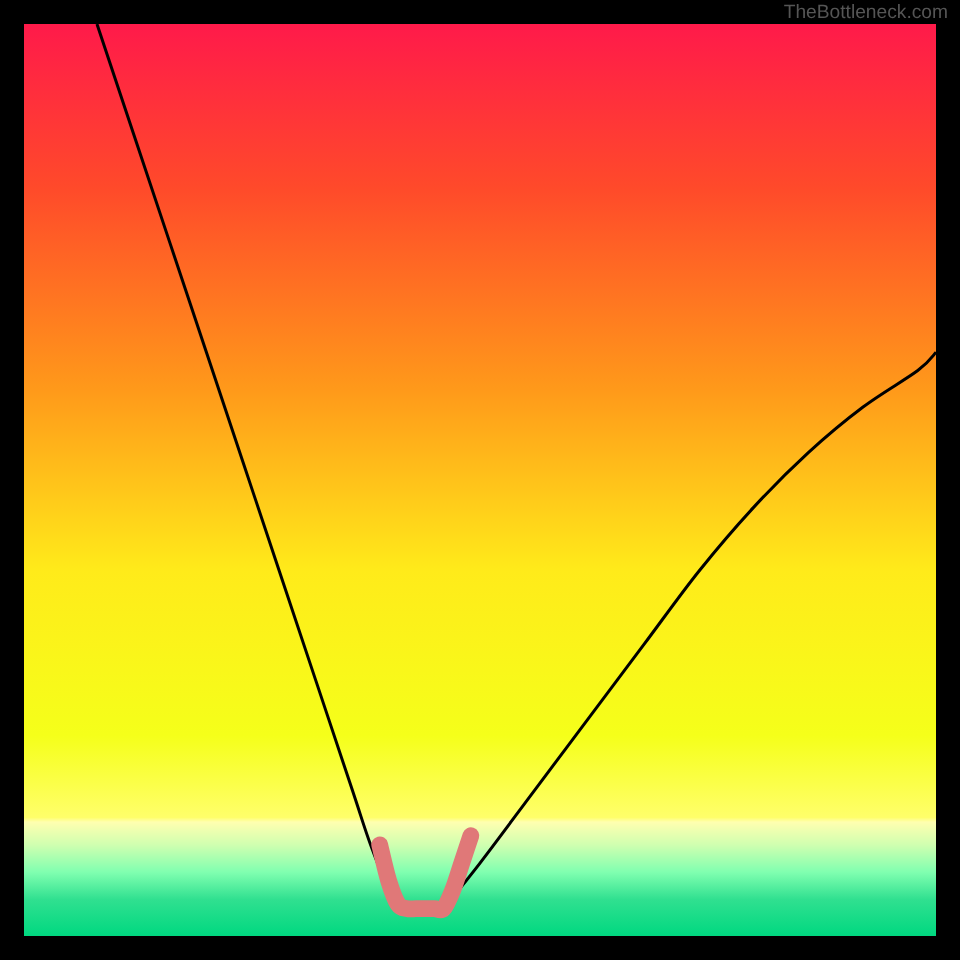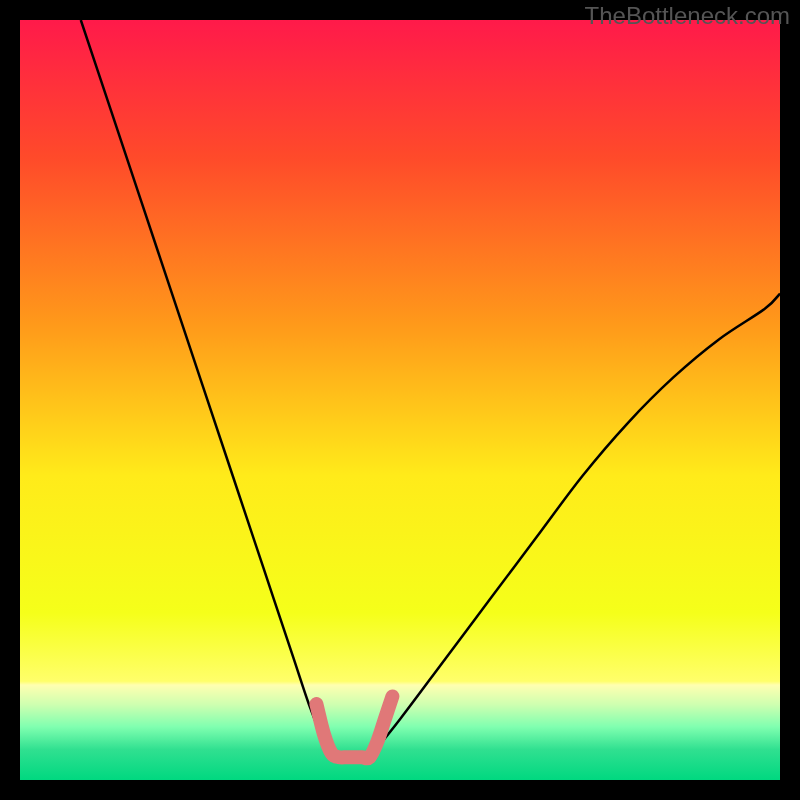--- a/index.html
+++ b/index.html
@@ -16,21 +16,21 @@
     top: 20px;
     left: 20px;
     width: 760px;
     height: 760px;
   }
   .watermark {
     position: absolute;
     top: 2px;
     right: 10px;
     color: #555;
-    font-size: 24px;
+    font-size: 16px;
     font-weight: 500;
     z-index: 10;
   }
   svg {
     display: block;
   }
 </style>
 </head>
 <body>
 

